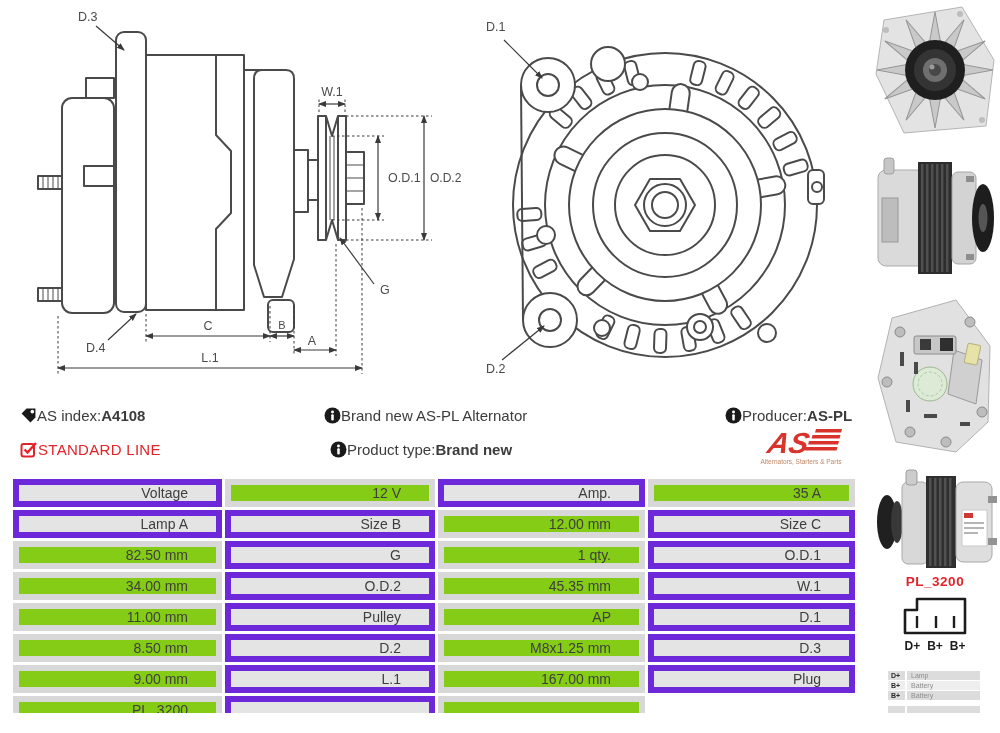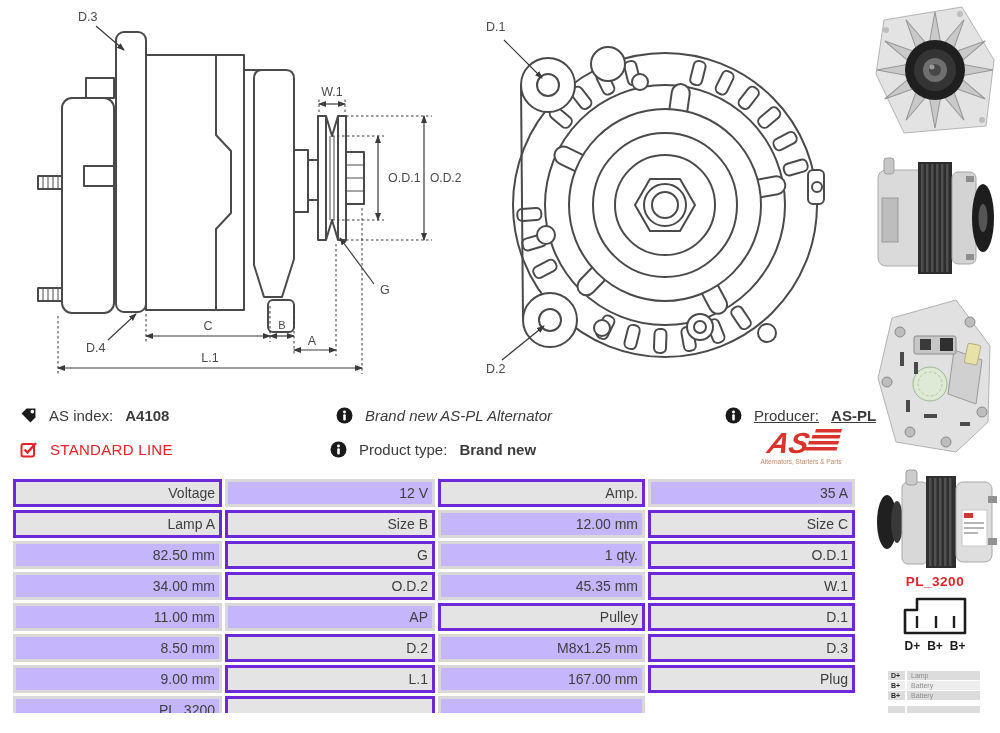--- a/index.html
+++ b/index.html
@@ -5,33 +5,33 @@
   html,body{margin:0;padding:0;background:#fff;}
   .page{position:relative;width:1000px;height:713px;background:#fff;overflow:hidden;
         font-family:"Liberation Sans",sans-serif;color:#3c3c3c;}
   svg text{font-family:"Liberation Sans",sans-serif;}
 
   
   .side-diagram{position:absolute;left:0;top:0;width:465px;height:392px;}
   .front-diagram{position:absolute;left:460px;top:0;width:410px;height:392px;}
 
   
-  .info-item{position:absolute;display:flex;align-items:center;gap:12px;font-size:15px;color:#3c3c3c;white-space:nowrap;justify-content:space-between;}
+  .info-item{position:absolute;display:flex;align-items:center;gap:0;font-size:15px;color:#3c3c3c;white-space:nowrap;justify-content:space-between;}
   .info-item b{font-weight:bold;}
   .red{color:#e3232a;}
   .std-line{font-weight:normal;letter-spacing:.3px;}
   .as-logo{position:absolute;left:742px;top:424px;width:118px;height:44px;}
 
   
   .spec-table{position:absolute;left:13px;top:479px;width:843px;display:grid;
               grid-template-columns:209px 210px 207px 207px;grid-auto-rows:28px;gap:3px;}
-  .cell{border:3px solid #6d28d9;font-size:14px;color:#3e3e3e;display:flex;align-items:center;
-        justify-content:flex-end;padding-right:4px;box-sizing:border-box;}
+  .cell{border:6px solid #6d28d9;font-size:14px;color:#3e3e3e;display:flex;align-items:center;
+        justify-content:flex-end;padding-right:28px;box-sizing:border-box;}
   .cell.lab{background:#e4e4e4;}
-  .cell.val{background:#c4b5fd;border-color:#d8d8d8;}
+  .cell.val{background:#84cc16;border-color:#d8d8d8;}
 
   
   .sidebar{position:absolute;left:870px;top:0;width:130px;height:733px;}
   .photo{position:absolute;left:0;width:130px;}
   .plug-name{position:absolute;left:0;top:574px;width:130px;text-align:center;
              font-size:13.5px;font-weight:bold;color:#e3232a;letter-spacing:.5px;}
   .connector-svg{position:absolute;left:32px;top:596px;width:66px;height:40px;}
   .pins{position:absolute;left:10px;top:639px;width:110px;display:flex;justify-content:center;gap:7px;
         font-size:12px;font-weight:bold;color:#1c1c1c;}
   .legend{position:absolute;left:18px;top:671px;width:92px;}
@@ -212,30 +212,30 @@
 
   <div class="info-item" style="left:20px;top:407px;">
     <svg width="17" height="17" viewBox="0 0 16 16">
       <path d="M14.5,1.5 L6.2,1.5 L1.5,6.2 L9.8,14.5 L14.5,9.8 Z" fill="#1a1a1a"></path>
       <circle cx="11.6" cy="4.4" r="1.7" fill="#fff"></circle>
     </svg>
     <span>AS index:</span>
     <b>A4108</b>
   </div>
 
-  <div class="info-item" style="left:336px;top:407px;font-style:italic;">
+  <div class="info-item" style="left:324px;top:407px;">
     <svg width="17" height="17" viewBox="0 0 16 16">
       <circle cx="8" cy="8" r="7.5" fill="#1a1a1a"></circle>
       <circle cx="8" cy="4.6" r="1.4" fill="#fff"></circle>
       <rect x="6.8" y="6.8" width="2.4" height="6" rx="1" fill="#fff"></rect>
     </svg>
     <span>Brand new AS-PL Alternator</span>
   </div>
 
-  <div class="info-item" style="left:725px;top:407px;text-decoration:underline;">
+  <div class="info-item" style="left:725px;top:407px;">
     <svg width="17" height="17" viewBox="0 0 16 16">
       <circle cx="8" cy="8" r="7.5" fill="#1a1a1a"></circle>
       <circle cx="8" cy="4.6" r="1.4" fill="#fff"></circle>
       <rect x="6.8" y="6.8" width="2.4" height="6" rx="1" fill="#fff"></rect>
     </svg>
     <span>Producer:</span>
     <b>AS-PL</b>
   </div>
 
   <div class="info-item" style="left:20px;top:441px;">
@@ -284,22 +284,22 @@
     <div class="cell lab">G</div>
     <div class="cell val">1 qty.</div>
 
     <div class="cell lab">O.D.1</div>
     <div class="cell val">34.00 mm</div>
     <div class="cell lab">O.D.2</div>
     <div class="cell val">45.35 mm</div>
 
     <div class="cell lab">W.1</div>
     <div class="cell val">11.00 mm</div>
+    <div class="cell lab">Pulley</div>
     <div class="cell val">AP</div>
-    <div class="cell lab">Pulley</div>
 
     <div class="cell lab">D.1</div>
     <div class="cell val">8.50 mm</div>
     <div class="cell lab">D.2</div>
     <div class="cell val">M8x1.25 mm</div>
 
     <div class="cell lab">D.3</div>
     <div class="cell val">9.00 mm</div>
     <div class="cell lab">L.1</div>
     <div class="cell val">167.00 mm</div>

